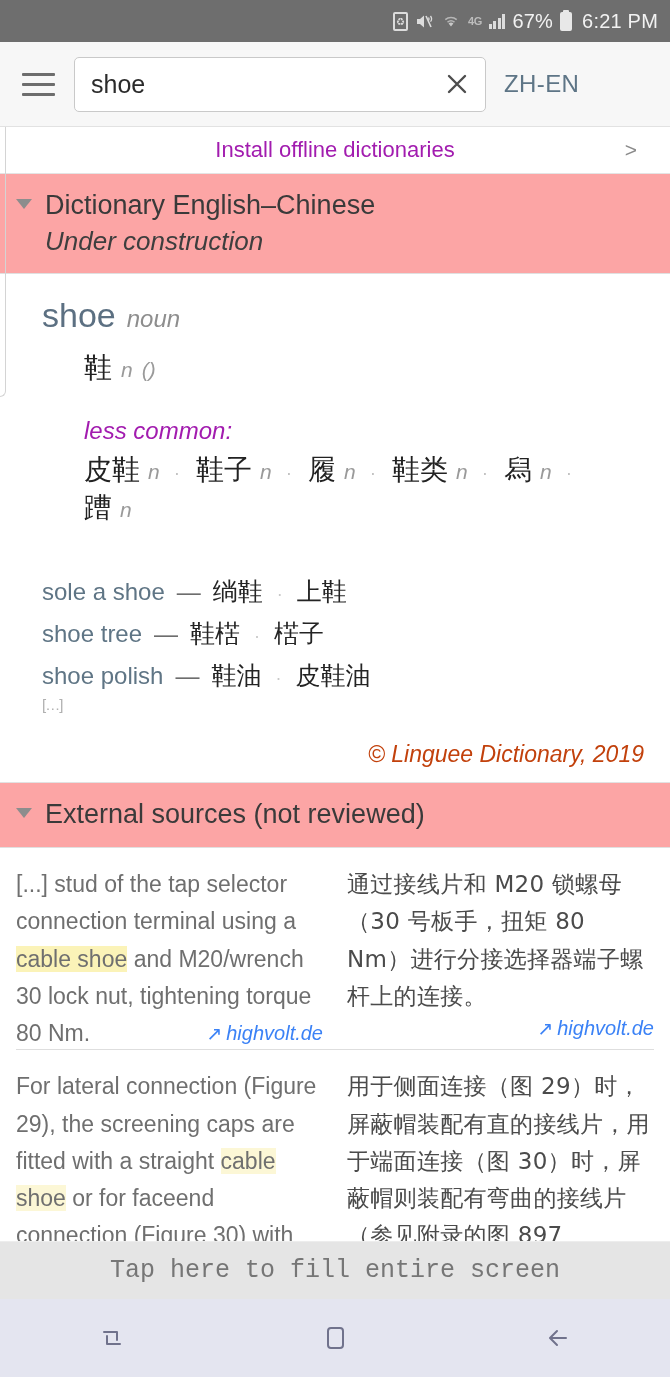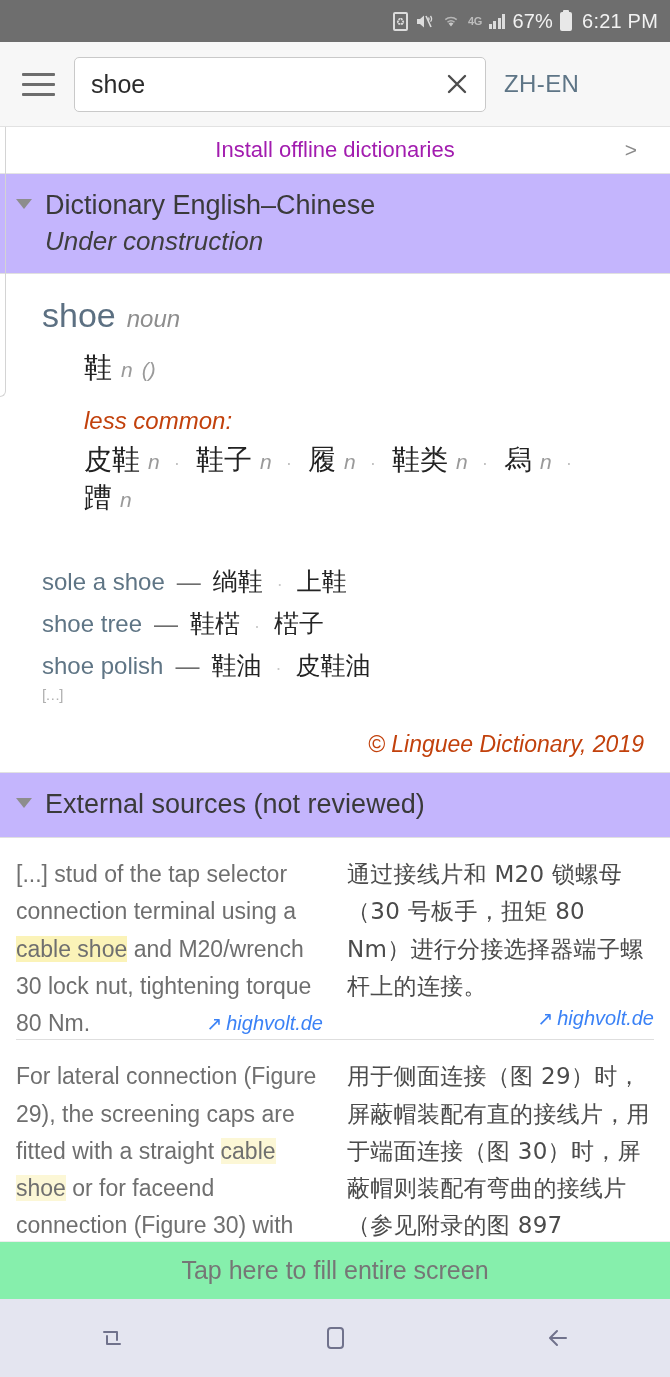--- a/index.html
+++ b/index.html
@@ -175,21 +175,21 @@
     color: #a21caf;
   }
   .install-row .chev {
     position: absolute;
     right: 33px;
     font-size: 21px;
     color: #8a8a8a;
   }
 
   .section-head {
-    background: #c4b5fd;
+    background: #fca5a5;
     border-bottom: 1px solid #e0e0e0;
     padding: 14px 0 16px 16px;
     display: flex;
     align-items: flex-start;
     gap: 13px;
     cursor: pointer;
   }
   .caret {
     flex: 0 0 auto;
     margin-top: 11px;
@@ -236,22 +236,22 @@
     display: flex; align-items: baseline; gap: 9px;
   }
   .cn {
     font-size: 28px; color: #222;
     font-family: "DejaVu Sans", "Liberation Sans", sans-serif;
   }
   .pos-sm { font-size: 21px; color: #9a9a9a; font-style: italic; }
   .paren { font-size: 21px; color: #9a9a9a; font-style: italic; }
 
   .less-common-label {
-    font-size: 24px; color: #c2410c; font-style: italic;
-    margin-top: 20px;
+    font-size: 24px; color: #a21caf; font-style: italic;
+    margin-top: 30px;
   }
   .lc-list {
     margin-top: 6px;
     display: flex; flex-wrap: wrap;
     align-items: baseline;
     max-width: 520px;
   }
   .lc-item {
     display: inline-flex; align-items: baseline; gap: 8px;
     margin-right: 4px;
@@ -319,24 +319,25 @@
     white-space: nowrap;
     cursor: pointer;
   }
   .src.inline { margin-top: 2px; }
   .src .ext-ico { font-style: normal; margin-right: 4px; font-size: 19px; }
 
   
   .tap-bar {
     flex: 0 0 58px;
     height: 58px;
-    background: #86efac;
+    background: #e5e5e5;
     display: flex; align-items: center; justify-content: center;
     border-top: 1px solid #ededed;
     cursor: pointer;
+    font-family: Liberation Mono, monospace;
   }
   .tap-bar span { font-size: 25px; color: #767676; }
 
   
   .nav-bar {
     flex: 0 0 78px;
     height: 78px;
     background: #e4e5f0;
     display: flex; align-items: center; justify-content: space-around;
   }

